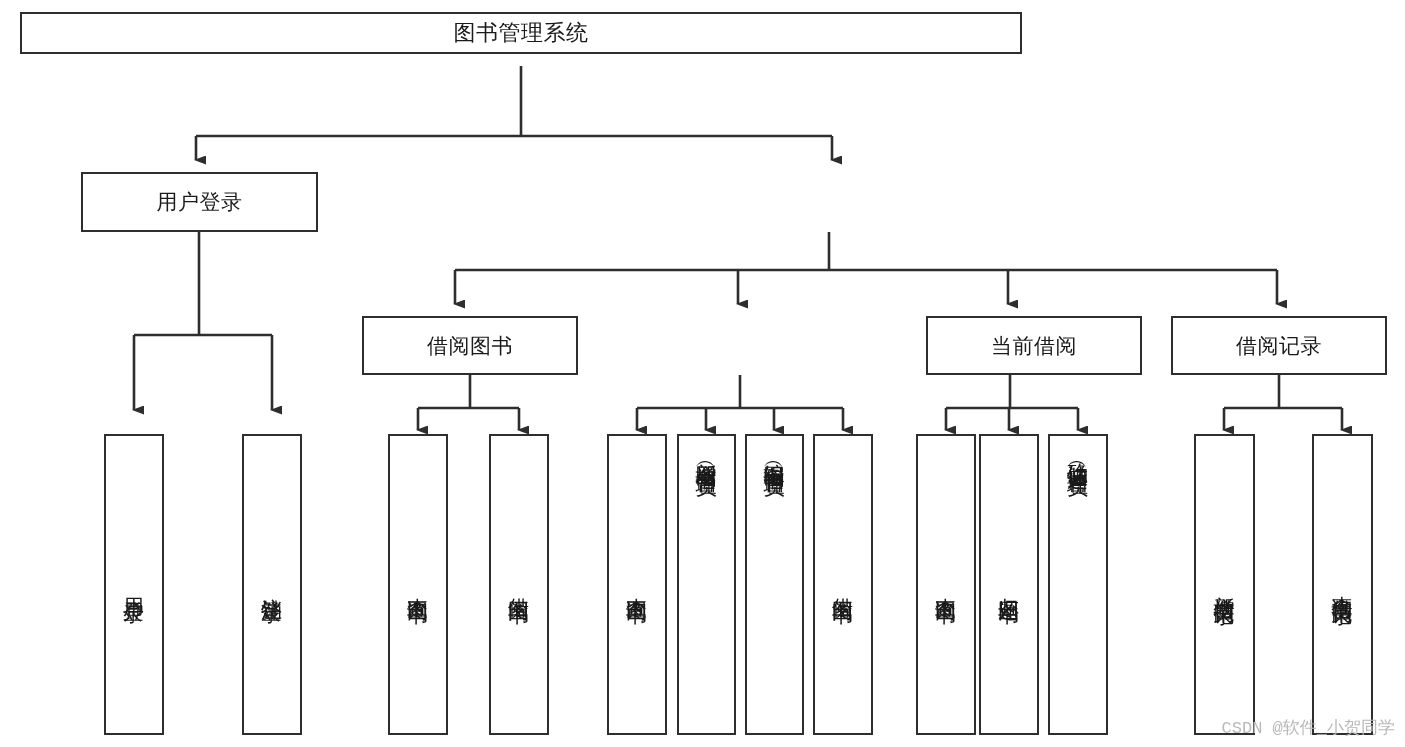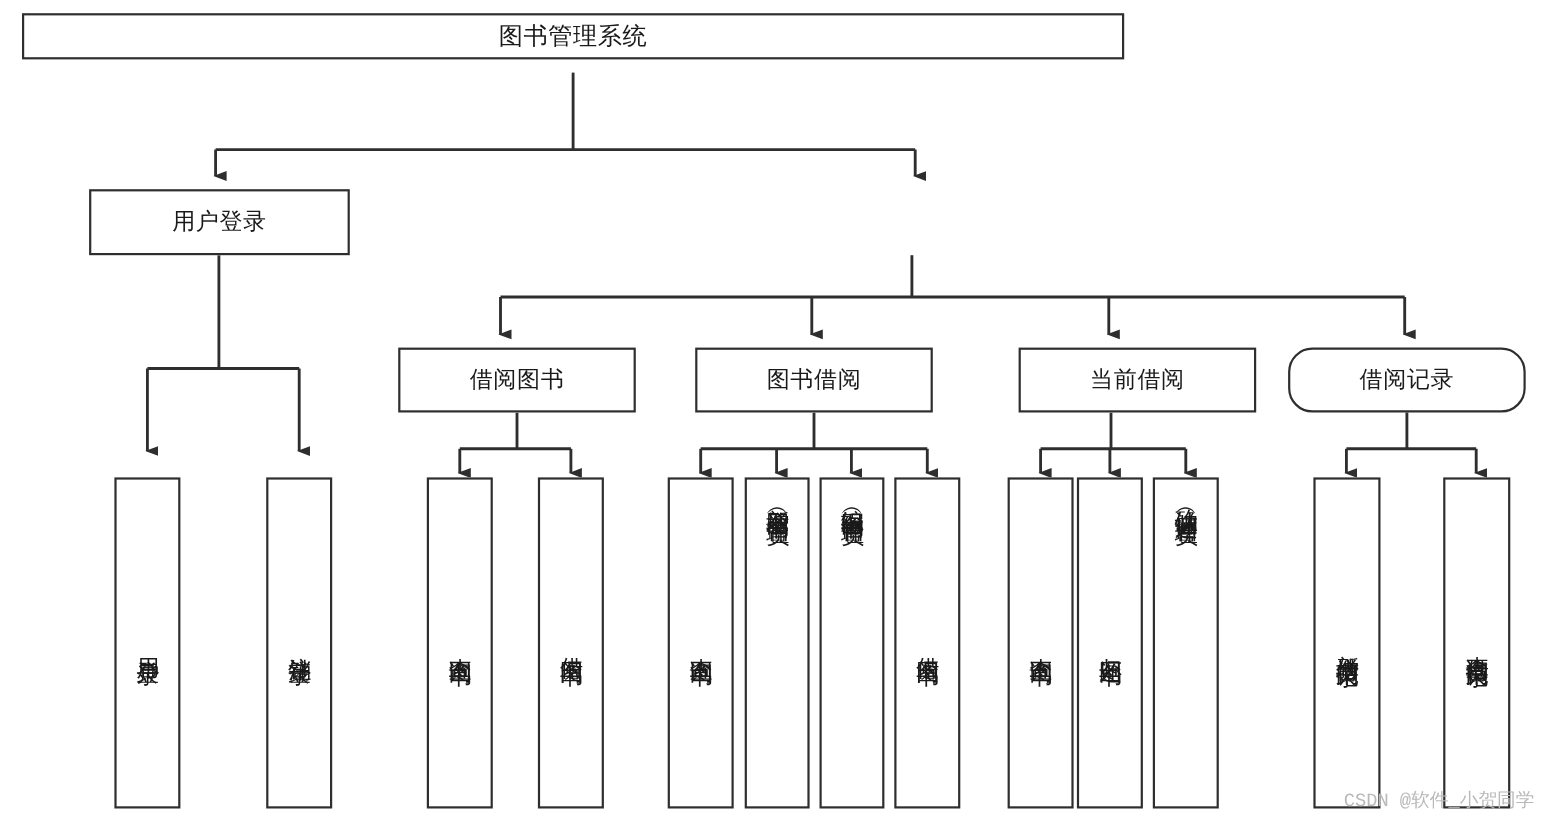--- a/index.html
+++ b/index.html
@@ -138,27 +138,24 @@
     <span class="label">图书管理系统</span>
   </div>
 
   <div class="node h" style="left:81px; top:172px; width:237px; height:60px;">
     <span class="label">用户登录</span>
   </div>
 
   <div class="node h" style="left:362px; top:316px; width:216px; height:59px;">
     <span class="label">借阅图书</span>
   </div>
-  <div class="node h" style="left:632px; top:316px; width:216px; height:59px;">
-    <span class="label">图书借阅</span>
-  </div>
   <div class="node h" style="left:902px; top:316px; width:216px; height:59px;margin-left:24px;">
     <span class="label">当前借阅</span>
   </div>
-  <div class="node h" style="left:1171px; top:316px; width:216px; height:59px;border-radius:22px;">
+  <div class="node h" style="left:1171px; top:316px; width:216px; height:59px;">
     <span class="label">借阅记录</span>
   </div>
 
   <div class="node v centered" style="left:104px; top:434px; width:60px; height:301px;">
     <span class="label">用户登录</span>
   </div>
   <div class="node v centered" style="left:242px; top:434px; width:60px; height:301px;">
     <span class="label">注销登录</span>
   </div>
 

